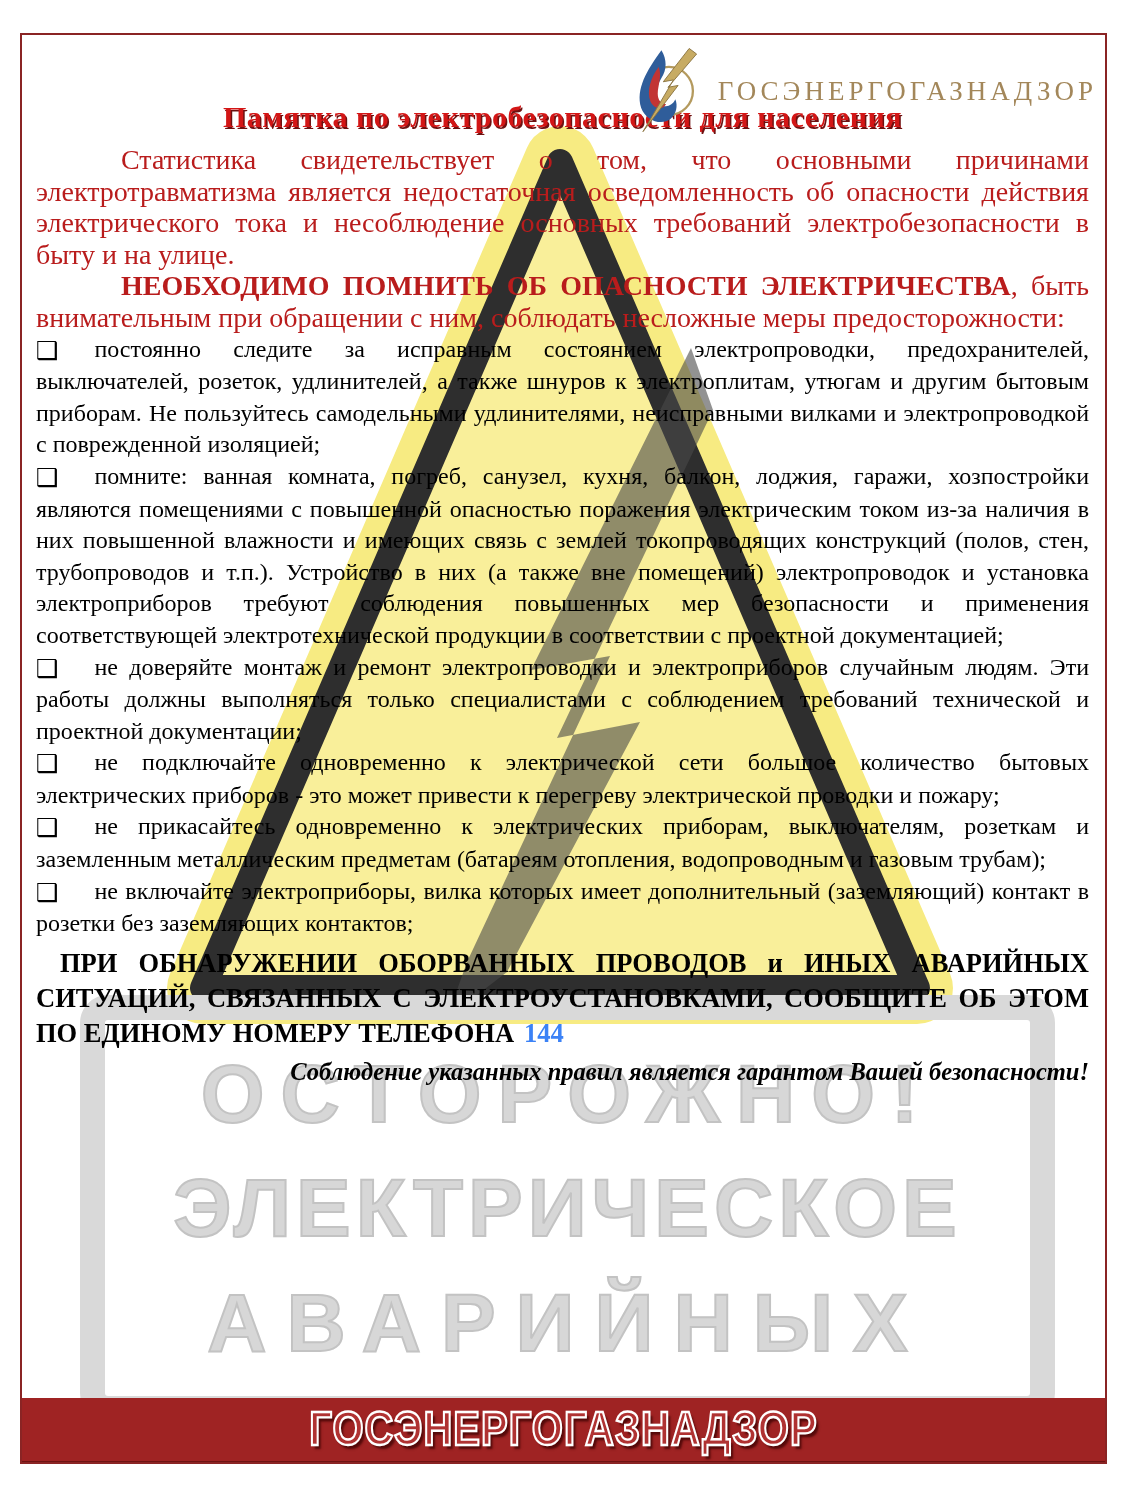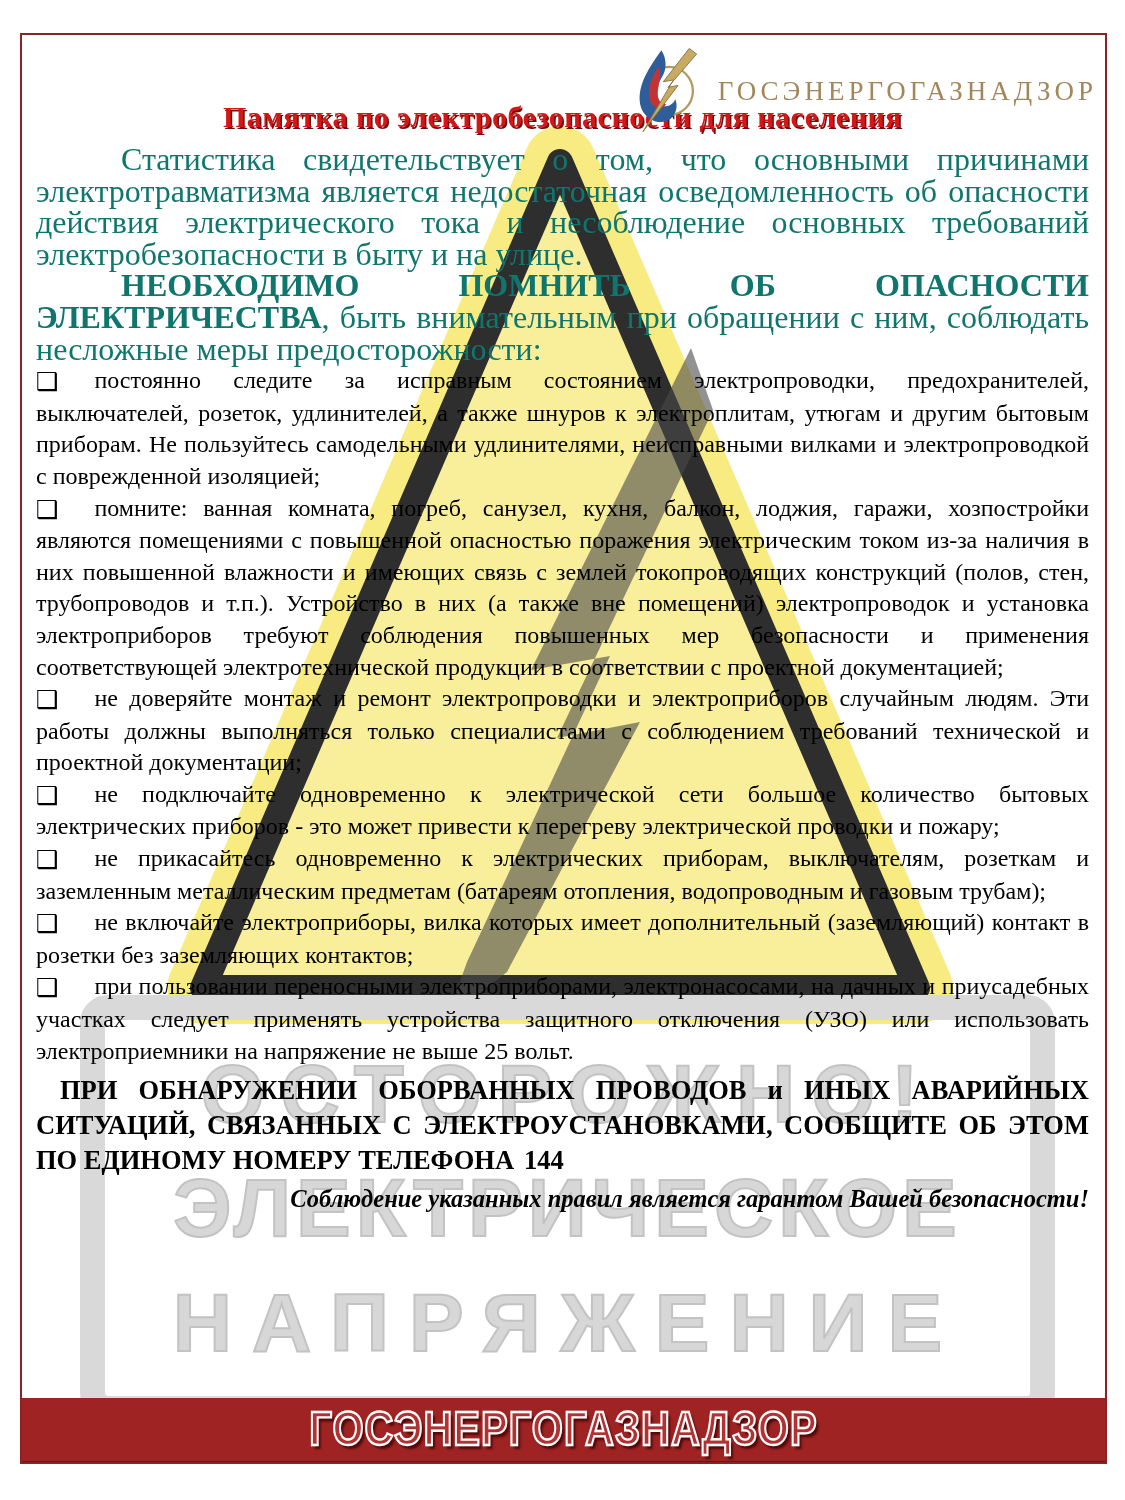--- a/index.html
+++ b/index.html
@@ -22,29 +22,29 @@
 
   
   .logo{position:absolute;top:45px;right:28px;display:flex;align-items:center;gap:14px;z-index:2;}
   .logo-text{font-family:"Liberation Serif", serif;font-size:27px;color:#a3875a;
              letter-spacing:4px;white-space:nowrap;}
 
   
   .content{position:absolute;left:36px;top:100px;width:1053px;z-index:1;}
   .doc-title{margin:0 0 10px 0;text-align:center;font-size:30px;line-height:34px;font-weight:bold;
              color:#d31616;letter-spacing:.5px;text-shadow:1.5px 1.5px 0 #6e1010;}
-  .para{margin:0;font-size:32px;line-height:31.6px;text-align:justify;color:#0f766e;}
+  .para{margin:0;font-size:28px;line-height:31.6px;text-align:justify;color:#b91c1c;}
   .indent{text-indent:85px;}
   .emph{font-weight:bold;}
   .item{margin:0;font-size:24px;line-height:31.6px;text-align:justify;color:#000;}
   .bullet{font-family:"DejaVu Sans", sans-serif;font-size:25px;margin-right:36px;
           vertical-align:-2px;}
   .emergency{margin:6px 0 0 0;font-size:26.5px;line-height:35px;font-weight:bold;
              text-align:justify;text-indent:24px;color:#000;}
-  .phone{color:#000000;margin-left:10px;}
+  .phone{color:#3b82f6;margin-left:10px;}
   .closing{margin:6px 0 0 0;text-align:right;font-weight:bold;font-style:italic;
            font-size:24.5px;line-height:30px;color:#000;}
 
   
   .banner{position:absolute;left:21px;top:1398px;width:1085px;height:63px;background:#9f2323;
           border-bottom:3px solid #6e1212;display:flex;align-items:center;justify-content:center;
           z-index:2;}
   .banner-text{font-family:"Liberation Sans", sans-serif;font-weight:bold;font-size:40px;
           letter-spacing:1px;color:#b03232;-webkit-text-stroke:2px #ffffff;
           text-shadow:3px 3px 2px rgba(70,5,5,.85);transform:scaleY(1.18);white-space:nowrap;}
@@ -56,21 +56,21 @@
 
   <svg class="wm-triangle" viewBox="0 0 930 950" xmlns="http://www.w3.org/2000/svg">
     <polygon points="465,52 108,878 822,878" fill="#f7eb82" stroke="#f7eb82" stroke-width="72" stroke-linejoin="round"></polygon>
     <polygon points="465,52 108,878 822,878" fill="#f9ef9a" stroke="#2e2e2e" stroke-width="26" stroke-linejoin="round"></polygon>
     <path d="M596,238 L436,560 L515,546 L372,852 L352,908 L412,862 L545,612 L462,628 L618,300 Z" fill="#4a4a4a" opacity="0.6"></path>
   </svg>
 
   <div class="wm-sign">
     <div class="wm-line">ОСТОРОЖНО!</div>
     <div class="wm-line">ЭЛЕКТРИЧЕСКОЕ</div>
-    <div class="wm-line">НАПРЯЖЕНИЕ</div>
+    <div class="wm-line">АВАРИЙНЫХ</div>
   </div>
 
   <div class="frame"></div>
 
   <div class="logo">
     <svg width="74" height="92" viewBox="0 0 80 96" xmlns="http://www.w3.org/2000/svg">
       <circle cx="42" cy="48" r="26" fill="none" stroke="#b49a5e" stroke-width="2.5"></circle>
       <path d="M34,4 C18,26 6,46 12,66 C17,80 34,86 44,78 C50,73 52,64 49,57
                C46,64 38,67 33,62 C26,55 28,44 34,34 C40,25 40,14 34,4 Z" fill="#2f5d9a"></path>
       <path d="M31,22 C22,34 18,48 22,59 C26,68 36,69 39,62 C34,63 30,58 30,51
@@ -88,21 +88,20 @@
 
     <p class="para indent"><span class="emph">НЕОБХОДИМО ПОМНИТЬ ОБ ОПАСНОСТИ ЭЛЕКТРИЧЕСТВА</span><span>, быть внимательным при обращении с ним, соблюдать несложные меры предосторожности:</span></p>
 
     <div>
       <p class="item"><span class="bullet">❑</span><span>постоянно следите за исправным состоянием электропроводки, предохранителей, выключателей, розеток, удлинителей, а также шнуров к электроплитам, утюгам и другим бытовым приборам. Не пользуйтесь самодельными удлинителями, неисправными вилками и электропроводкой  с поврежденной изоляцией;</span></p>
       <p class="item"><span class="bullet">❑</span><span>помните: ванная комната, погреб, санузел, кухня, балкон, лоджия,  гаражи, хозпостройки являются помещениями с повышенной опасностью поражения электрическим током из-за наличия в  них повышенной влажности и имеющих связь  с землей токопроводящих  конструкций (полов, стен, трубопроводов и т.п.).  Устройство в них (а также вне помещений)  электропроводок и  установка электроприборов  требуют соблюдения  повышенных мер безопасности и применения соответствующей электротехнической продукции в соответствии с проектной документацией;</span></p>
       <p class="item"><span class="bullet">❑</span><span>не  доверяйте монтаж и ремонт электропроводки и электроприборов  случайным людям. Эти работы должны выполняться  только специалистами с соблюдением требований  технической  и проектной документации;</span></p>
       <p class="item"><span class="bullet">❑</span><span>не подключайте одновременно к электрической сети  большое количество бытовых электрических приборов  - это может привести  к перегреву  электрической  проводки и пожару;</span></p>
       <p class="item"><span class="bullet">❑</span><span>не прикасайтесь одновременно  к электрических приборам, выключателям,  розеткам и заземленным  металлическим предметам (батареям отопления, водопроводным и газовым трубам);</span></p>
       <p class="item"><span class="bullet">❑</span><span>не  включайте  электроприборы,  вилка  которых  имеет  дополнительный (заземляющий) контакт в розетки без заземляющих контактов;</span></p>
-      <p class="item"><span class="bullet">❑</span><span>при пользовании переносными электроприборами, электронасосами, на дачных и приусадебных участках следует применять устройства защитного отключения (УЗО) или использовать электроприемники на напряжение не выше 25 вольт.</span></p>
     </div>
 
     <p class="emergency"><span>ПРИ ОБНАРУЖЕНИИ ОБОРВАННЫХ ПРОВОДОВ и ИНЫХ АВАРИЙНЫХ СИТУАЦИЙ, СВЯЗАННЫХ С ЭЛЕКТРОУСТАНОВКАМИ, СООБЩИТЕ ОБ ЭТОМ ПО ЕДИНОМУ НОМЕРУ ТЕЛЕФОНА</span><span class="phone">144</span></p>
 
     <p class="closing">Соблюдение указанных правил является гарантом Вашей безопасности!</p>
   </div>
 
   <div class="banner">
     <span class="banner-text">ГОСЭНЕРГОГАЗНАДЗОР</span>
   </div>

